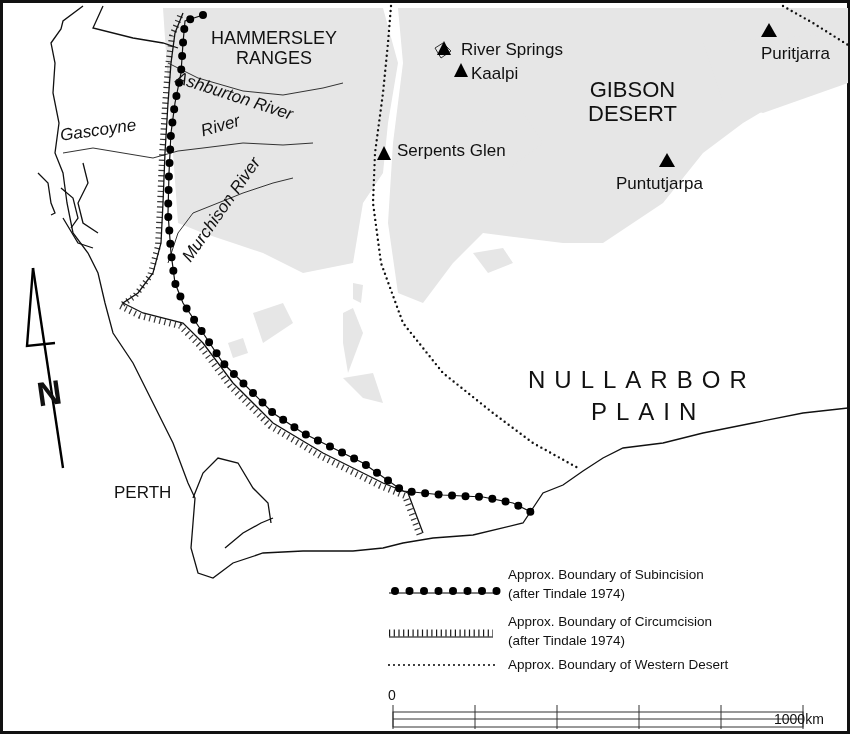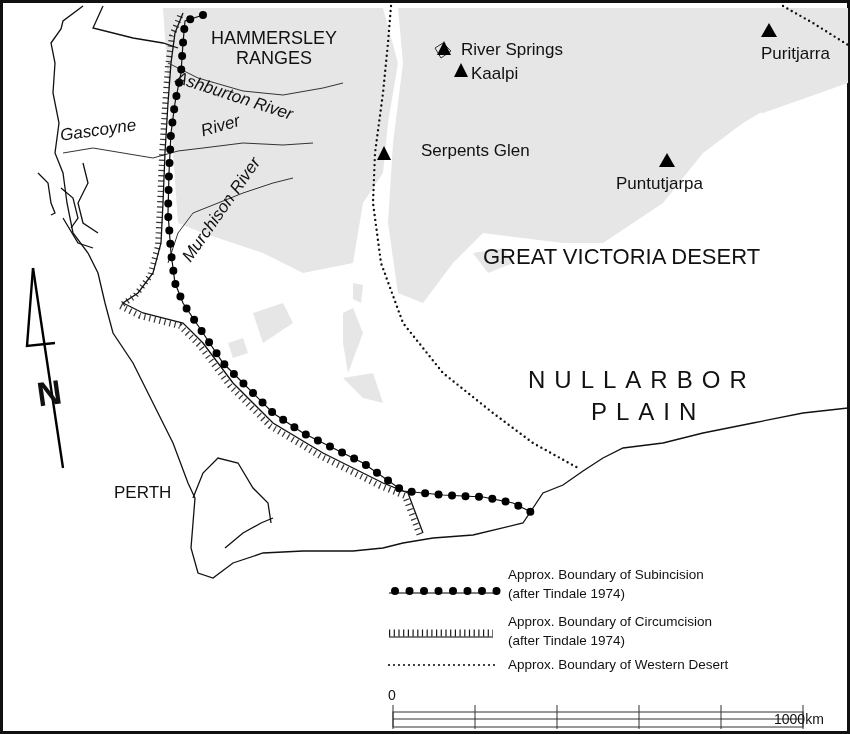--- a/index.html
+++ b/index.html
@@ -104,27 +104,28 @@
       <line x1="472" y1="702" x2="472" y2="726"></line>
       <line x1="554" y1="702" x2="554" y2="726"></line>
       <line x1="636" y1="702" x2="636" y2="726"></line>
       <line x1="718" y1="702" x2="718" y2="726"></line>
       <line x1="800" y1="702" x2="800" y2="726"></line>
     </g>
   </svg>
 
   <div class="lbl region-mid" style="left:208px;top:26px;white-space:pre;">HAMMERSLEY
 RANGES</div>
-  <div class="lbl region-big" style="left:480px;top:242px;">GREAT VICTORIA DESERT</div>
+  <div class="lbl region-big" style="left:585px;top:75px;white-space:pre;">GIBSON
+DESERT</div>
   <div class="lbl spaced" style="left:525px;top:364px;">NULLARBOR</div>
   <div class="lbl spaced" style="left:588px;top:396px;">PLAIN</div>
 
   <div class="lbl site" style="left:458px;top:38px;">River Springs</div>
   <div class="lbl site" style="left:468px;top:62px;">Kaalpi</div>
-  <div class="lbl site" style="left:394px;top:139px;margin-left:24px;">Serpents Glen</div>
+  <div class="lbl site" style="left:394px;top:139px;">Serpents Glen</div>
   <div class="lbl site" style="left:726px;top:42px;margin-left:32px;">Puritjarra</div>
   <div class="lbl site" style="left:613px;top:172px;">Puntutjarpa</div>
 
   <div class="lbl site" style="left:111px;top:481px;">PERTH</div>
 
   <div class="lbl river" style="left:176px;top:66px;transform:rotate(18deg);transform-origin:left top;">Ashburton River</div>
   <div class="lbl river" style="left:56px;top:124px;transform:rotate(-8deg);transform-origin:left top;">Gascoyne</div>
   <div class="lbl river" style="left:196px;top:120px;transform:rotate(-16deg);transform-origin:left top;">River</div>
   <div class="lbl river" style="left:176px;top:252px;transform:rotate(-55deg);transform-origin:left top;">Murchison River</div>
 

